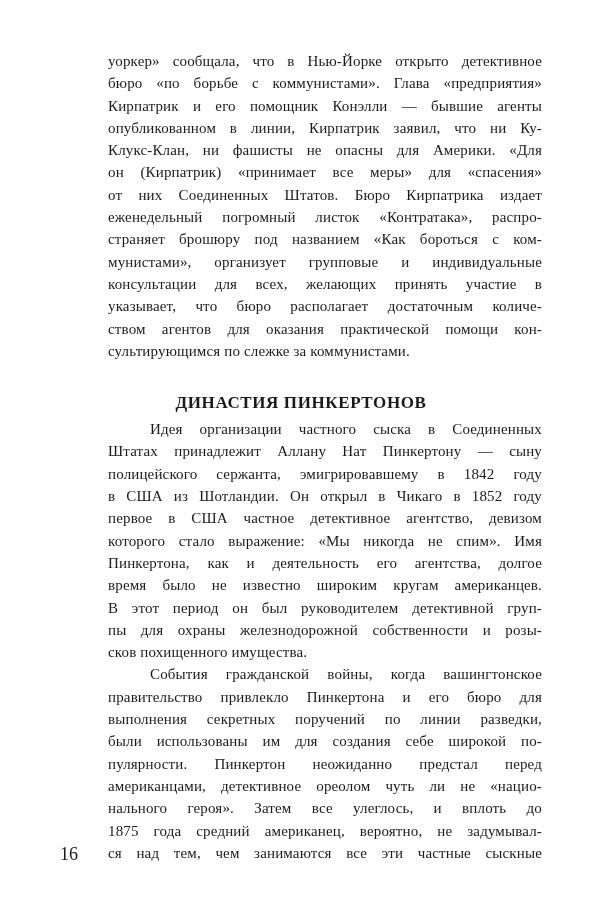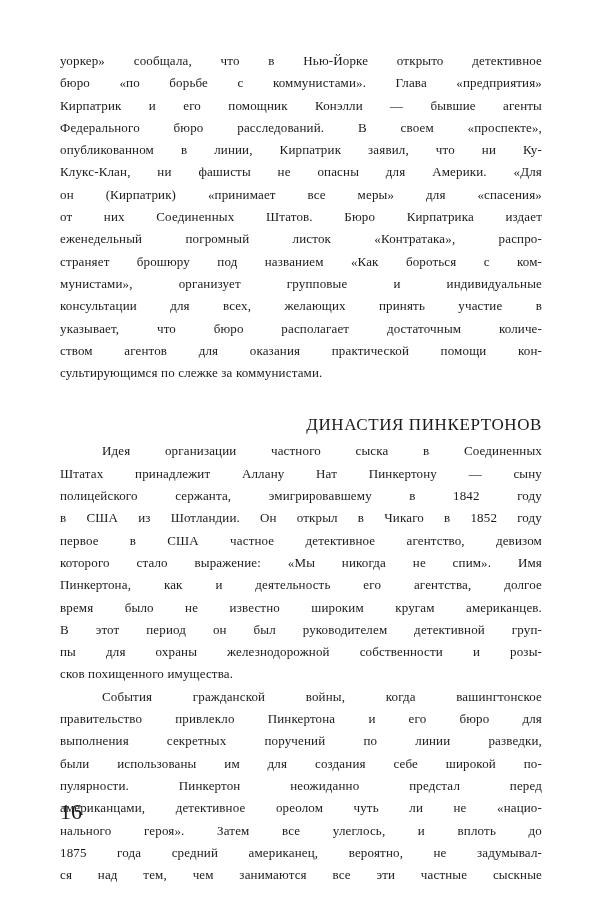--- a/index.html
+++ b/index.html
@@ -16,64 +16,65 @@
       font-family: "Liberation Serif", "DejaVu Serif", serif;
     }
     .page {
       position: absolute;
       left: 60px;
       top: 50px;
       width: 482px;
     }
     .line {
       display: block;
-      font-size: 13px;
+      font-size: 15px;
       line-height: 22.3px;
       height: 22.3px;
       white-space: nowrap;
       text-align: justify;
       text-align-last: justify;
       letter-spacing: 0.15px;
+      margin-left: 48px;
     }
     .line.last {
       text-align-last: left;
     }
     .line.indent {
       padding-left: 42px;
     }
     .spacer {
       height: 22px;
     }
     .heading {
       display: block;
-      text-align: right;
+      text-align: center;
       font-size: 17px;
       line-height: 22px;
       height: 22px;
       letter-spacing: 0.6px;
       margin-top: 8px;
       margin-bottom: 4px;
+      font-weight: bold;
     }
     .page-number {
       position: absolute;
       left: 60px;
-      top: 802px;
-      font-size: 22px;
+      top: 844px;
+      font-size: 18px;
       line-height: 20px;
     }
   </style>
 </head>
 <body>
 
 <div class="page">
   <div>
     <span class="line">уоркер» сообщала, что в Нью-Йорке открыто детективное</span>
     <span class="line">бюро «по борьбе с коммунистами». Глава «предприятия»</span>
     <span class="line">Кирпатрик и его помощник Конэлли — бывшие агенты</span>
-    <span class="line">Федерального бюро расследований. В своем «проспекте»,</span>
     <span class="line">опубликованном в линии, Кирпатрик заявил, что ни Ку-</span>
     <span class="line">Клукс-Клан, ни фашисты не опасны для Америки. «Для</span>
     <span class="line">он (Кирпатрик) «принимает все меры» для «спасения»</span>
     <span class="line">от них Соединенных Штатов. Бюро Кирпатрика издает</span>
     <span class="line">еженедельный погромный листок «Контратака», распро-</span>
     <span class="line">страняет брошюру под названием «Как бороться с ком-</span>
     <span class="line">мунистами», организует групповые и индивидуальные</span>
     <span class="line">консультации для всех, желающих принять участие в</span>
     <span class="line">указывает, что бюро располагает достаточным количе-</span>
     <span class="line">ством агентов для оказания практической помощи кон-</span>

